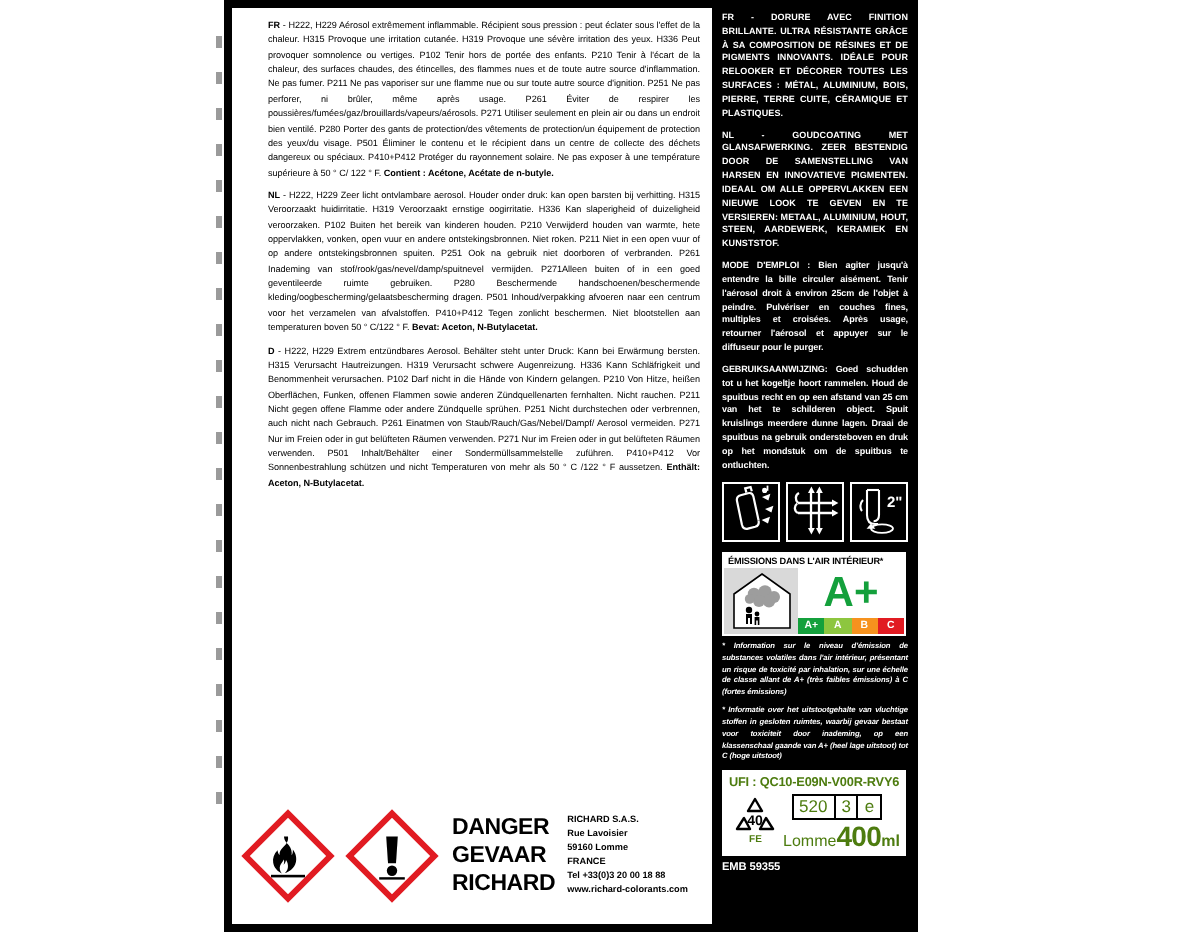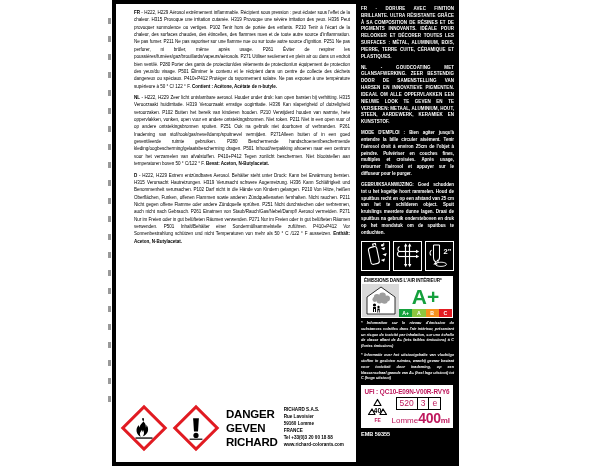--- a/index.html
+++ b/index.html
@@ -86,21 +86,21 @@
     font-family:"Liberation Sans",sans-serif;padding:1px 0 0 0;
   }
   .emis-scale{display:flex;height:8.5px;}
   .emis-scale div{
     flex:1;color:#fff;font-size:5.2px;font-weight:bold;
     display:flex;align-items:center;justify-content:center;
   }
 
   
   .ufi-box{
-    background:#fff;color:#be185d;width:92px;box-sizing:border-box;
+    background:#fff;color:#4d7c0f;width:92px;box-sizing:border-box;
     padding:3px 3px 3px 3px;margin-top:3px;
   }
   .ufi-code{font-size:6.4px;font-weight:bold;text-align:center;letter-spacing:-0.1px;margin-bottom:2px;}
   .ufi-row{display:flex;align-items:flex-start;}
   .ufi-left{width:30px;display:flex;flex-direction:column;align-items:center;}
   .fe-lab{font-size:5px;font-weight:bold;line-height:1;margin-top:0px;}
   .ufi-right{flex:1;display:flex;flex-direction:column;align-items:flex-start;}
   .cells{display:flex;border:1px solid #000;margin-left:4px;}
   .cells div{
     border-right:1px solid #000;padding:0px 3px;font-size:8.5px;
@@ -176,21 +176,21 @@
           <svg width="14" height="23" viewBox="0 0 14 23">
             <path fill="#000" d="M4.1 1.2h5.8l-.9 13.4H5z"></path>
             <circle cx="7" cy="18.4" r="2.6" fill="#000"></circle>
             <rect x="0.6" y="21.6" width="12.8" height="1.2" fill="#000"></rect>
           </svg>
         </div>
       </div>
 
       <div class="signal">
         <div>DANGER</div>
-        <div>GEVEN</div>
+        <div>GEVAAR</div>
         <div>RICHARD</div>
       </div>
 
       <div class="addr">
         <div>RICHARD S.A.S.</div>
         <div>Rue Lavoisier</div>
         <div>59160 Lomme</div>
         <div>FRANCE</div>
         <div>Tel +33(0)3 20 00 18 88</div>
         <div>www.richard-colorants.com</div>

